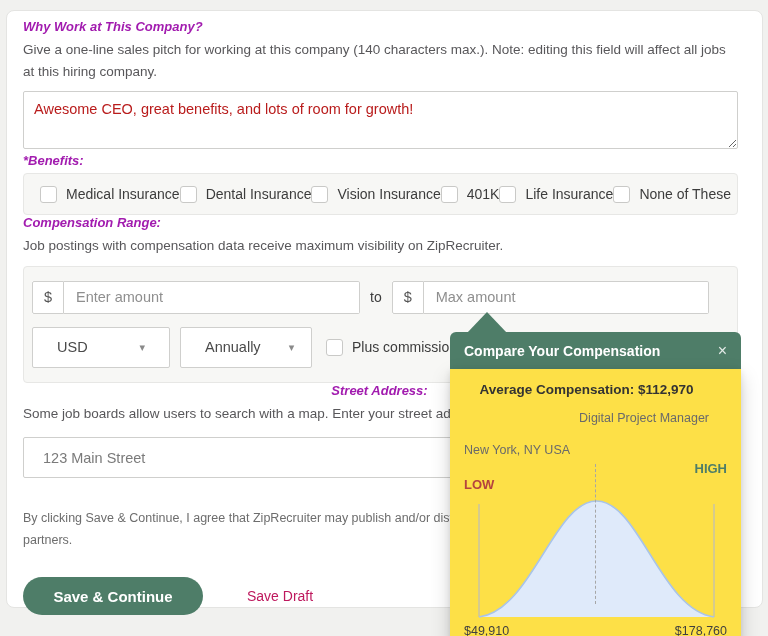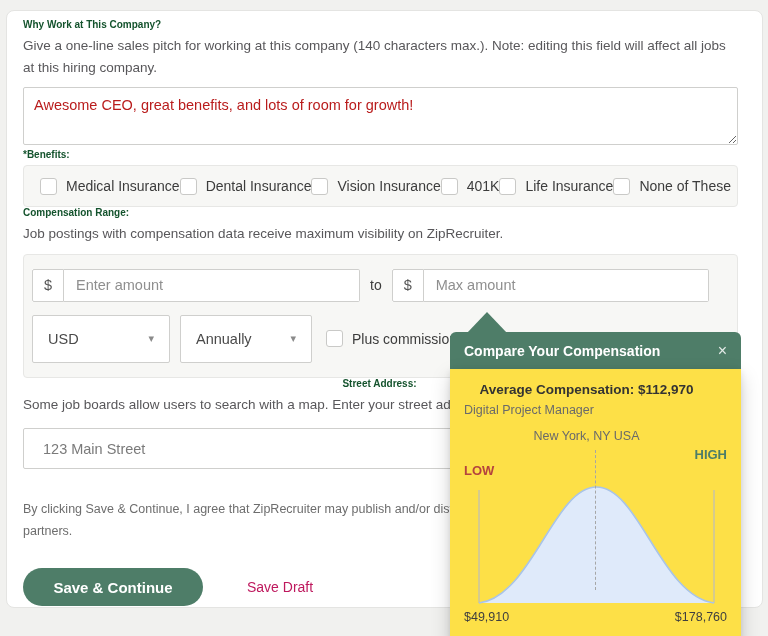--- a/index.html
+++ b/index.html
@@ -8,21 +8,21 @@
     background:#f1f1ef;
     font-family:"Liberation Sans", sans-serif;
     position:relative;
     color:#333;
   }
   .card {
     position:absolute; left:6px; top:10px; width:757px; height:598px;
     background:#ffffff; border:1px solid #e4e4e2; border-radius:8px;
     padding:8px 26px 0 16px;
   }
-  h2.sec-title { font-size:10px; font-weight:bold; color:#14532d; margin:0 0 5px 0; }
+  h2.sec-title { font-size:13px; font-weight:bold; color:#a21caf; margin:0 0 5px 0;font-style:italic; }
   p.sec-desc { font-size:13.5px; color:#58575a; line-height:1.6; margin:0 0 9px 0; }
 
   
   textarea.pitch {
     width:715px; height:58px; border:1px solid #cfcfcd; border-radius:2px;
     padding:9px 10px; font-family:"Liberation Sans", sans-serif;
     font-size:14.5px; color:#b91c1c; resize:vertical; outline:none; background:#fff;
   }
 
   
@@ -53,23 +53,23 @@
     border:1px solid #cfcfcd; border-left:none; border-radius:0 2px 2px 0;
     font-family:"Liberation Sans", sans-serif; font-size:14.5px; color:#555;
     padding:0 12px; outline:none;
   }
   .amt-input::placeholder { color:#8f8f8f; }
   .min-input { width:296px; }
   .max-input { width:285px; }
   .to-label { font-size:14px; color:#3c3c3c; margin:0 10px; }
   .comp-row2 { margin-top:13px; }
   .select {
-    height:48px; background:#fff; border:1px solid #cfcfcd; border-radius:2px;
+    height:41px; background:#fff; border:1px solid #cfcfcd; border-radius:2px;
     display:flex; align-items:center; justify-content:space-between;
-    padding:0 15px; font-size:14.5px; color:#4a4a4a; cursor:pointer;
+    padding:0 24px; font-size:14.5px; color:#4a4a4a; cursor:pointer;
   }
   .select-currency { width:138px; }
   .select-interval { width:132px; margin-left:10px;gap:20px; }
   .chevron { font-size:11px; color:#8a8a8a; margin-left:8px; }
   .comm-item { margin-left:14px; }
 
   
   .street-title { margin-top:23px;text-align:center; }
   .street-input {
     width:715px; height:41px; border:1px solid #cfcfcd; border-radius:2px;
@@ -102,22 +102,22 @@
     display:flex; align-items:center; justify-content:space-between; padding:4px 14px;
   }
   .popup-title { color:#fff; font-size:14px; font-weight:600; }
   .popup-close { color:rgba(255,255,255,0.85); font-size:16px; cursor:pointer; line-height:1; }
   .popup-body {
     background:#fde047; height:276px; border-radius:0 0 6px 6px;
     box-shadow:0 8px 20px rgba(0,0,0,0.18), 0 2px 6px rgba(0,0,0,0.10);
     padding:13px 32px 0 14px;
   }
   .avg-comp { text-align:center; font-size:13.5px; font-weight:bold; color:#333; }
-  .job-title { text-align:left; font-size:12.5px; color:#6a6a6a; margin-top:6px; }
-  .job-loc   { text-align:center; font-size:12.5px; color:#6a6a6a; margin-top:12px; }
+  .job-title { text-align:right; font-size:12.5px; color:#6a6a6a; margin-top:14px; }
+  .job-loc   { font-size:12.5px; color:#6a6a6a; margin-top:18px; }
   .chart { position:relative; width:263px; margin-top:4px; }
   .chart-ends { display:flex; justify-content:space-between; font-size:13px; font-weight:600; }
   .low-label  { color:#b5443e;margin-top:16px; }
   .high-label { color:#4e7d68; }
   .dashed-line {
     position:absolute; left:131px; top:3px; height:140px; width:0;
     border-left:1.5px dashed #a6a6a6;
   }
   .range-vals { display:flex; justify-content:space-between; font-size:12.5px; color:#3f3f3f; }
 </style>

